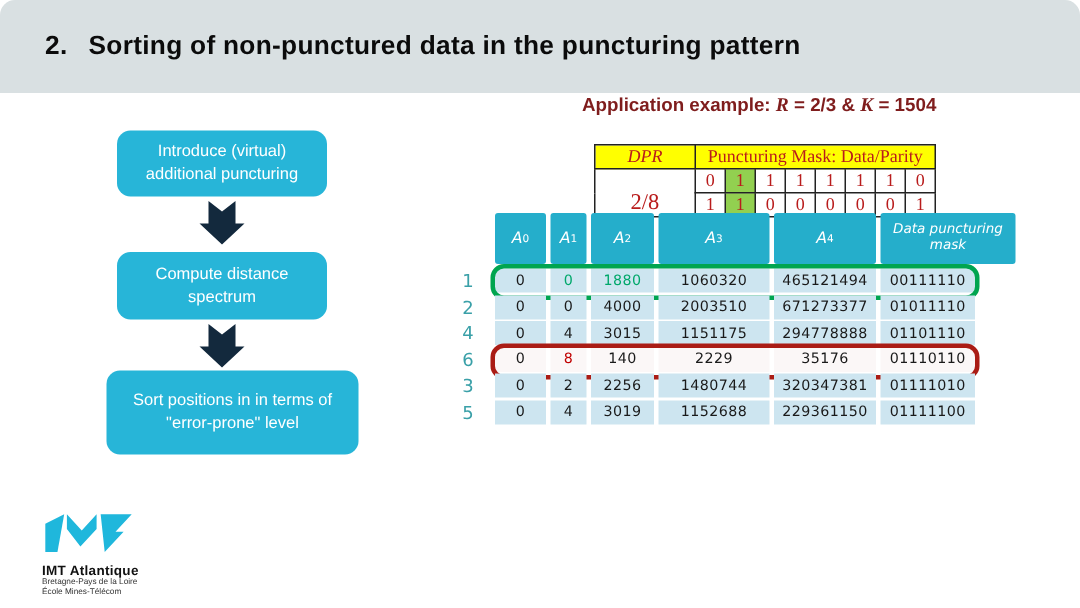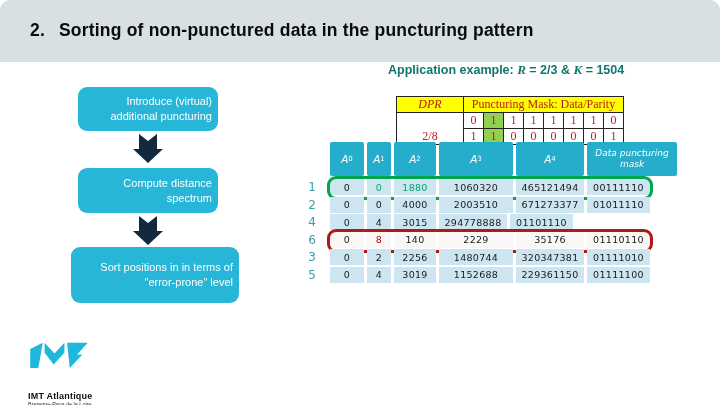--- a/index.html
+++ b/index.html
@@ -8,43 +8,43 @@
   #slide{position:relative;width:720px;height:405px;background:#fff;border-radius:12px;}
 
   
   .title-bar{position:absolute;left:0;top:0;width:720px;height:62px;
              background:#D9E0E2;border-radius:10px 10px 0 0;}
   .title{position:absolute;left:30px;top:20px;font-size:17.5px;font-weight:bold;
          color:#0b0b0b;display:flex;gap:14px;letter-spacing:0.2px;}
 
   
   .subtitle{position:absolute;left:388px;top:62px;font-size:12.5px;font-weight:bold;
-            color:#0f766e;white-space:nowrap;}
+            color:#7f1d1d;white-space:nowrap;}
   .subtitle .vr{font-style:italic;font-family:"Liberation Serif",serif;font-size:13px;}
 
   
   .fbox{position:absolute;left:78px;width:140px;background:#27B5D8;color:#fff;
         border-radius:9px;display:flex;align-items:center;justify-content:center;
-        text-align:right;font-size:11px;line-height:1.35;padding:3px 6px;box-sizing:border-box;}
+        text-align:center;font-size:11px;line-height:1.35;padding:3px 6px;box-sizing:border-box;}
   #fbox1{top:87px;height:44px;}
   #fbox2{top:168px;height:45px;}
   #fbox3{top:247px;left:71px;width:168px;height:56px;}
   .flow-arrow{position:absolute;left:132px;width:32px;height:32px;}
   #arrow1{top:132px;}
   #arrow2{top:214px;}
 
   
   .dpr{position:absolute;left:396px;top:96px;border-collapse:collapse;
        font-family:Liberation Serif, serif;font-size:12px;color:#b91c1c;}
   .dpr td{border:1px solid #222;text-align:center;padding:0 1px;height:15px;background:#fff;
           min-width:17px;}
   .dpr td.dh{background:#FFFF00;height:15px;white-space:nowrap;padding:0 4px;}
   .dpr td.dpr-name{font-style:italic;width:58px;}
   .dpr td.gc{background:#92D050;}
-  .dpr td.rate{vertical-align:bottom;background:#fff;font-size:12px;margin-left:16px;}
+  .dpr td.rate{vertical-align:bottom;background:#fff;font-size:15px;margin-left:16px;}
 
   
   #rtable{position:absolute;left:302px;top:142px;font-family:"DejaVu Sans",sans-serif;}
   .hrow{position:absolute;left:28px;top:0;display:flex;gap:3px;}
   .hcell{background:#25AECB;color:#fff;height:34px;display:flex;align-items:center;
          justify-content:center;font-style:italic;font-size:10.5px;border-radius:2px;
          text-align:center;line-height:1.2;}
   .hcell sub{font-size:7px;font-style:normal;}
   .c0{width:34px;}.c1{width:24px;}.c2{width:42px;}.c3{width:74px;}.c4{width:68px;}
   .c5{width:63px;}.c5h{width:90px;font-size:9px;}
@@ -57,21 +57,21 @@
   .bg-light .cell{background:#FBF7F7;}
   .txt-green{color:#00A86B;}
   .txt-red{color:#C00000;}
   .hl{position:absolute;left:25px;top:-3px;width:320px;height:18px;border:3px solid;
       border-radius:9px;pointer-events:none;}
   .hl-green{border-color:#00A550;}
   .hl-red{border-color:#AA1C15;}
 
   
   #logo{position:absolute;left:28px;top:341px;width:120px;color:#111;}
-  #logo .lname{font-size:9px;font-weight:bold;margin-top:19px;letter-spacing:0.2px;}
+  #logo .lname{font-size:9px;font-weight:bold;margin-top:2px;letter-spacing:0.2px;}
   #logo .lsub{font-size:5.5px;color:#333;line-height:1.25;}
 </style>
 </head>
 <body>
 
 <div id="slide">
 
   <div class="title-bar">
     <div class="title">
       <span>2.</span>
@@ -170,20 +170,21 @@
         <div class="cell c5">01011110</div>
       </div>
     </div>
 
     <div class="trow" style="top:72px">
       <div class="order">4</div>
       <div class="cells">
         <div class="cell c0">0</div>
         <div class="cell c1">4</div>
         <div class="cell c2">3015</div>
+        <div class="cell c3">1151175</div>
         <div class="cell c4">294778888</div>
         <div class="cell c5">01101110</div>
       </div>
     </div>
 
     <div class="trow bg-light" style="top:89.5px">
       <div class="order">6</div>
       <div class="cells">
         <div class="cell c0">0</div>
         <div class="cell c1 txt-red">8</div>

